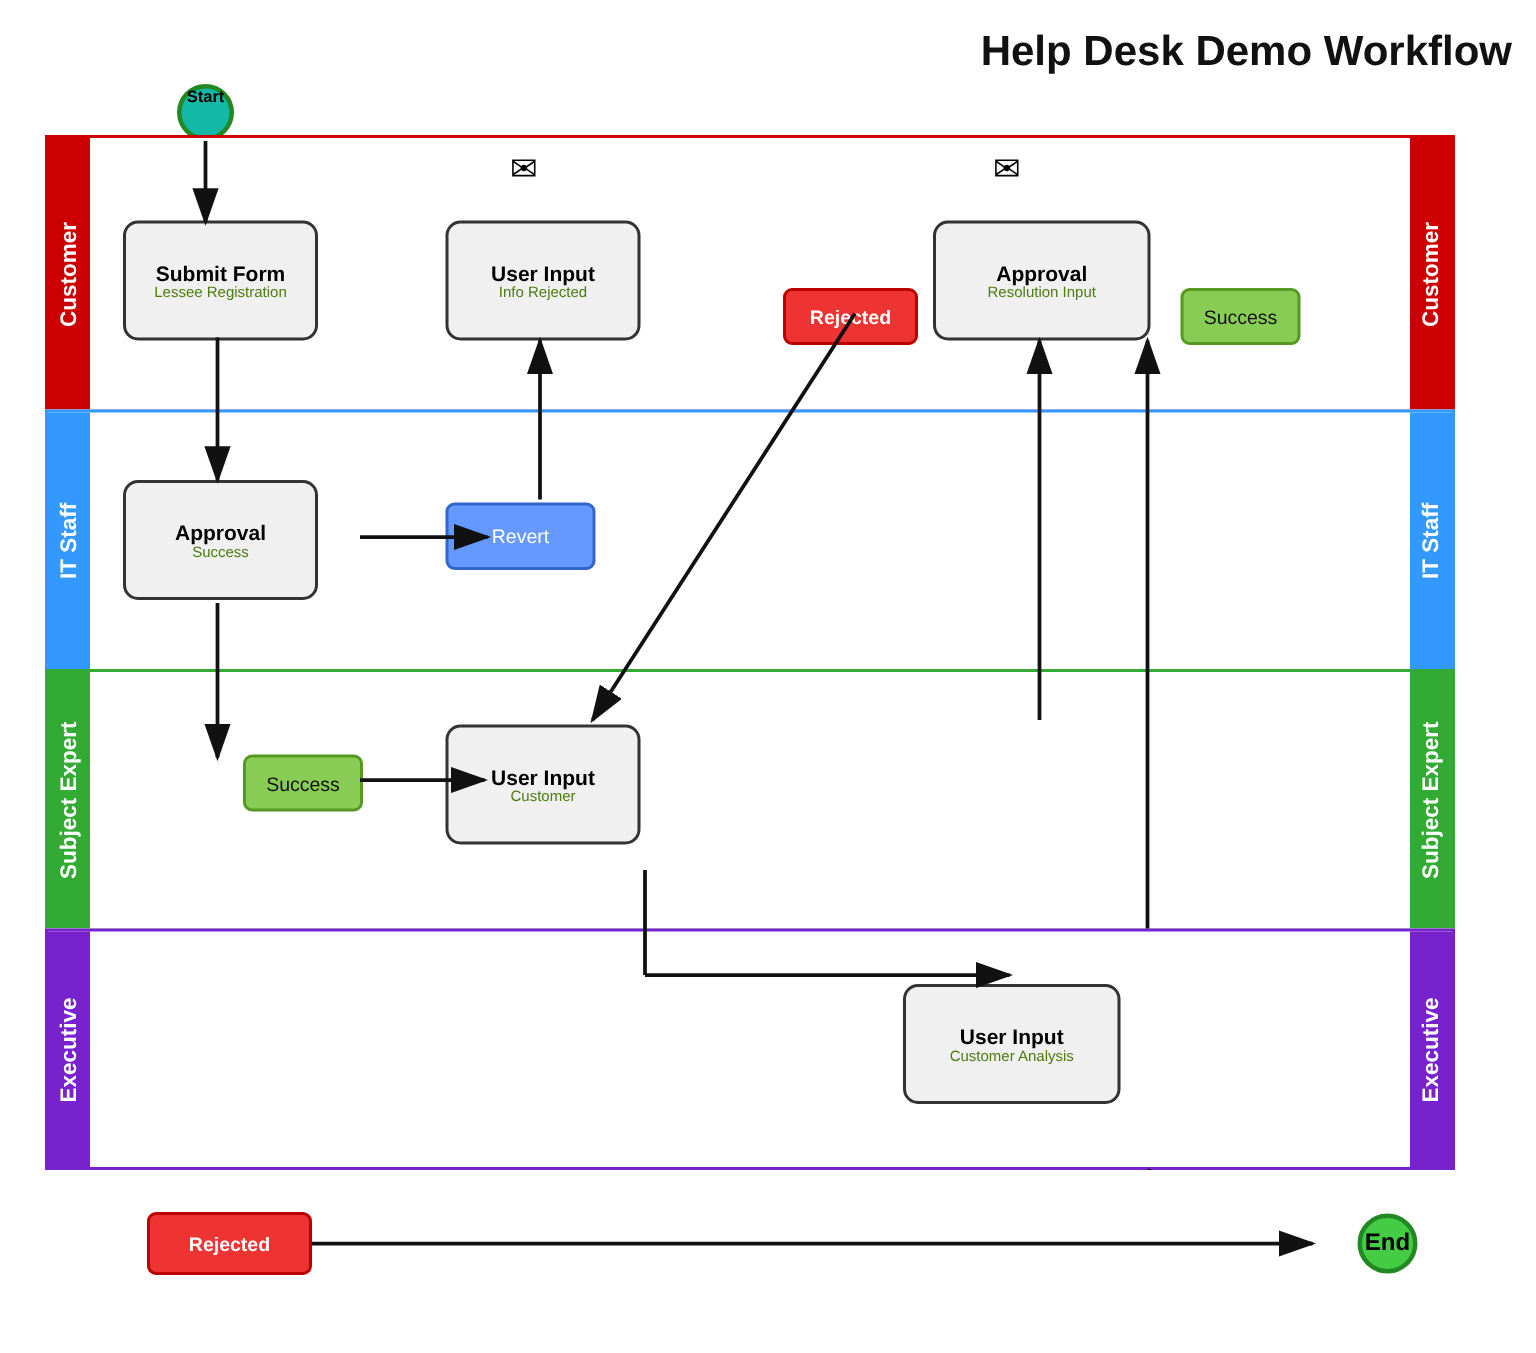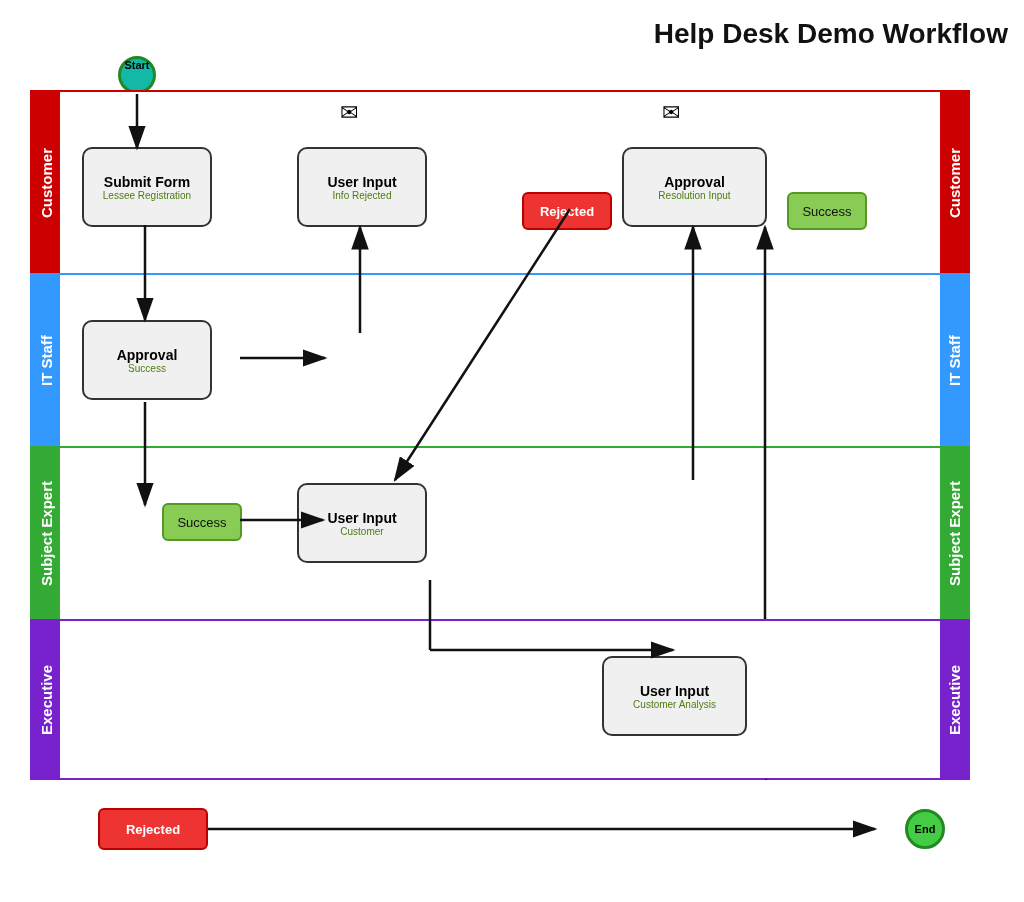--- a/index.html
+++ b/index.html
@@ -169,21 +169,21 @@
 
     .node-green-end {
       background: #44cc44;
       border: 3px solid #228822;
       border-radius: 50%;
       width: 40px;
       height: 40px;
       display: flex;
       align-items: center;
       justify-content: center;
-      font-size: 11px;
+      font-size: 16px;
       font-weight: bold;
     }
 
     .node-start {
       background: #14b8a6;
       border: 3px solid #228822;
       border-radius: 50%;
       width: 38px;
       height: 38px;
       display: flex;
@@ -272,20 +272,23 @@
     </div>
     <div class="lane-label-right lane-label">
       <span>IT Staff</span>
     </div>
 
     <div class="node" style="left:50px; top:45px; width:130px; height:80px;">
       <span class="node-title">Approval</span>
       <span class="node-subtitle">Success</span>
     </div>
 
+    <div class="node node-blue" style="left:265px; top:60px; width:100px; height:45px;">
+      <span>Revert</span>
+    </div>
   </div>
 
   <div class="lane lane-subject">
     <div class="lane-label-left lane-label">
       <span>Subject Expert</span>
     </div>
     <div class="lane-label-right lane-label">
       <span>Subject Expert</span>
     </div>
 

